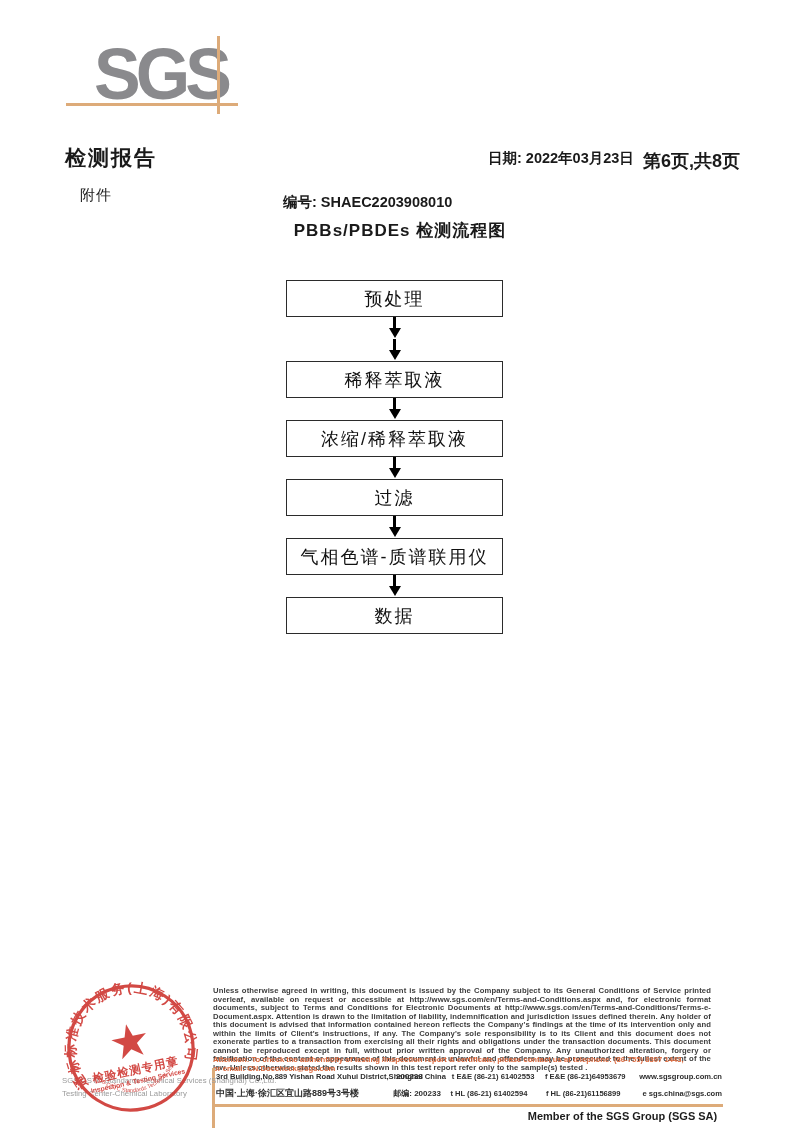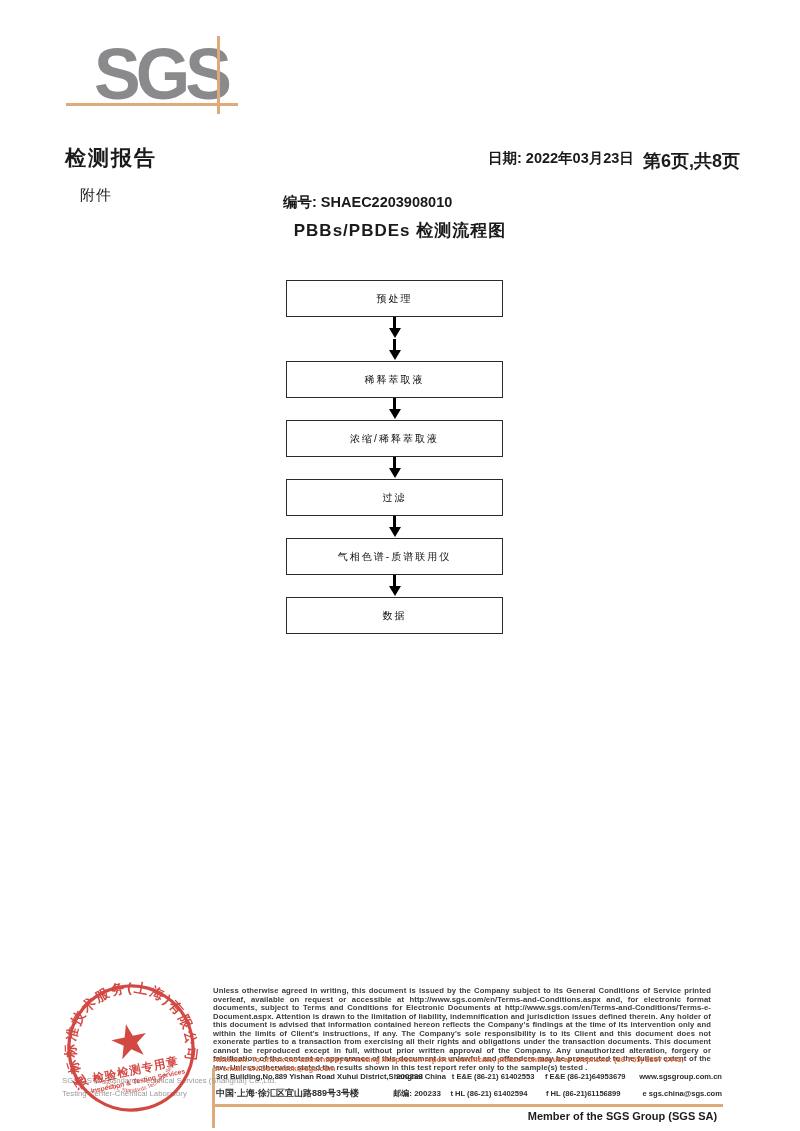--- a/index.html
+++ b/index.html
@@ -32,21 +32,21 @@
   
   .chart-title {
     position:absolute; left:0; top:219px; width:800px; text-align:center;
     font-size:17px; font-weight:bold; letter-spacing:1px;
   }
   .flow { position:absolute; left:286px; top:280px; width:217px; display:flex; flex-direction:column; align-items:center; }
   .flow-box {
     width:217px; height:37px; border:1.5px solid #2b2b2b; background:#fff;
     display:flex; align-items:center; justify-content:center;
     font-family:Liberation Sans, sans-serif;
-    font-size:10px; letter-spacing:2px; color:#111;
+    font-size:18px; letter-spacing:2px; color:#111;
   }
   .flow-arrow { width:3px; height:12px; background:#000; position:relative; margin-bottom:10px; }
   .flow-arrow::after {
     content:""; position:absolute; top:11px; left:50%; transform:translateX(-50%);
     border:6px solid transparent; border-top:10px solid #000;
   }
 
   
   .gray-co { position:absolute; left:62px; color:#9b9b9b; font-size:7.8px; z-index:1; }
   .gray-co.l1 { top:1076px; }

